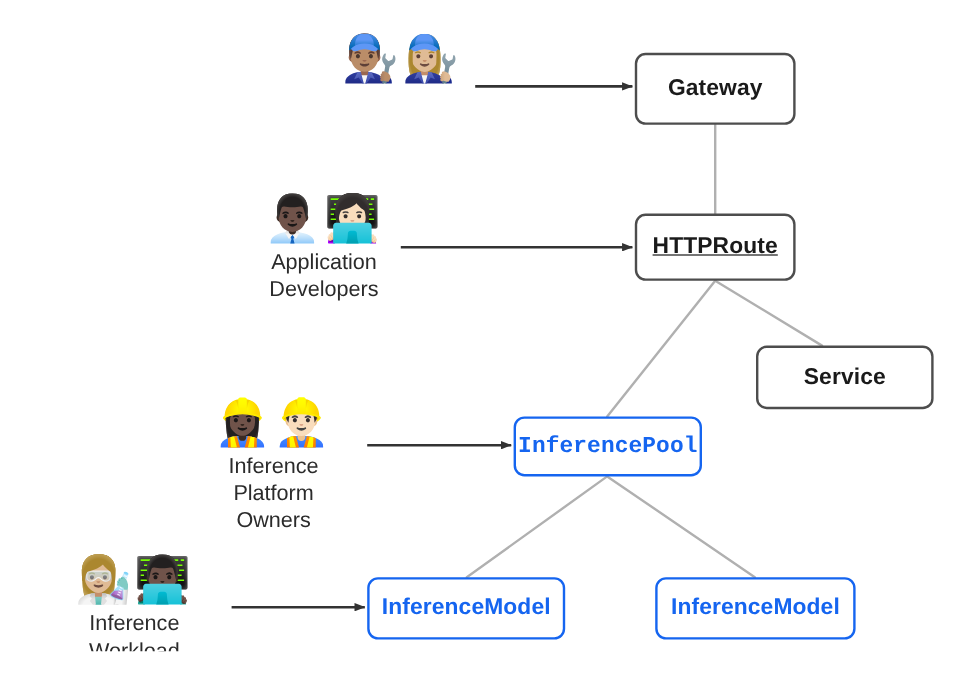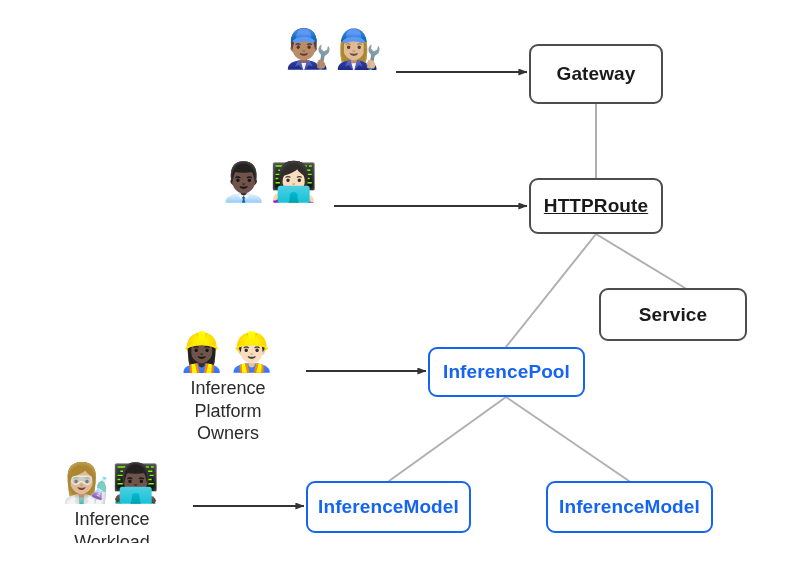--- a/index.html
+++ b/index.html
@@ -94,39 +94,41 @@
       </g>
   </svg>
 
   <div id="nodes-layer">
       <div class="node dark" style="left: 529px; top: 44px; width: 134px; height: 60px; font-size: 19px;">
         <span>Gateway</span>
       </div>
       <div class="node dark" style="left: 529px; top: 178px; width: 134px; height: 56px; font-size: 19px; text-decoration: underline;">
         <span>HTTPRoute</span>
       </div>
-      <div class="node dark" style="left: 599px; top: 288px; width: 148px; height: 53px; font-size: 19px;">
+      <div class="node dark" style="left: 630px; top: 288px; width: 148px; height: 53px; font-size: 19px;">
         <span>Service</span>
       </div>
-      <div class="node blue" style="left: 428px; top: 347px; width: 157px; height: 50px; font-size: 19px;">
+      <div class="node blue" style="left: 428px; top: 347px; width: 157px; height: 50px; font-size: 19px; font-family: Liberation Mono, monospace;">
         <span>InferencePool</span>
       </div>
       <div class="node blue" style="left: 306px; top: 481px; width: 165px; height: 52px; font-size: 19px;">
         <span>InferenceModel</span>
       </div>
       <div class="node blue" style="left: 546px; top: 481px; width: 167px; height: 52px; font-size: 19px;">
         <span>InferenceModel</span>
       </div>
     </div>
   <div id="personas-layer">
       <div class="persona" style="left: 285px; top: 30px; width: 100px;">
         <div class="persona-emojis">👨🏽‍🔧👩🏼‍🔧</div>
       </div>
       <div class="persona" style="left: 220px; top: 163px; width: 100px;">
         <div class="persona-emojis">👨🏿‍💼👩🏻‍💻</div>
+        <div class="persona-label">Application
+Developers</div>
       </div>
       <div class="persona" style="left: 178px; top: 333px; width: 100px;">
         <div class="persona-emojis">👷🏿‍♀️👷🏻‍♂️</div>
         <div class="persona-label">Inference
 Platform Owners</div>
       </div>
       <div class="persona" style="left: 62px; top: 464px; width: 100px;">
         <div class="persona-emojis">👩🏼‍🔬👨🏿‍💻</div>
         <div class="persona-label">Inference
 Workload Owners</div>

